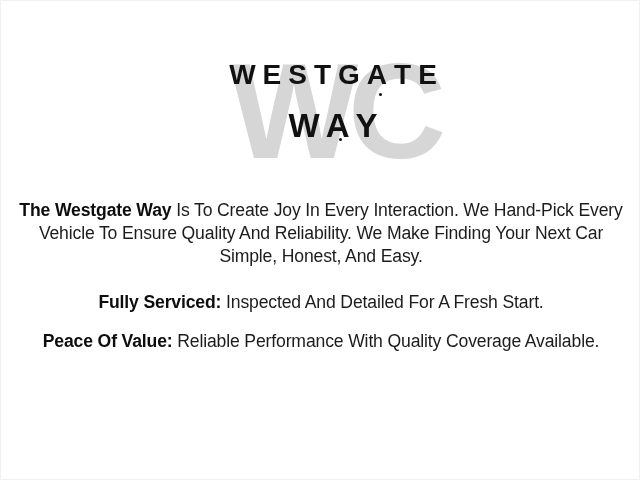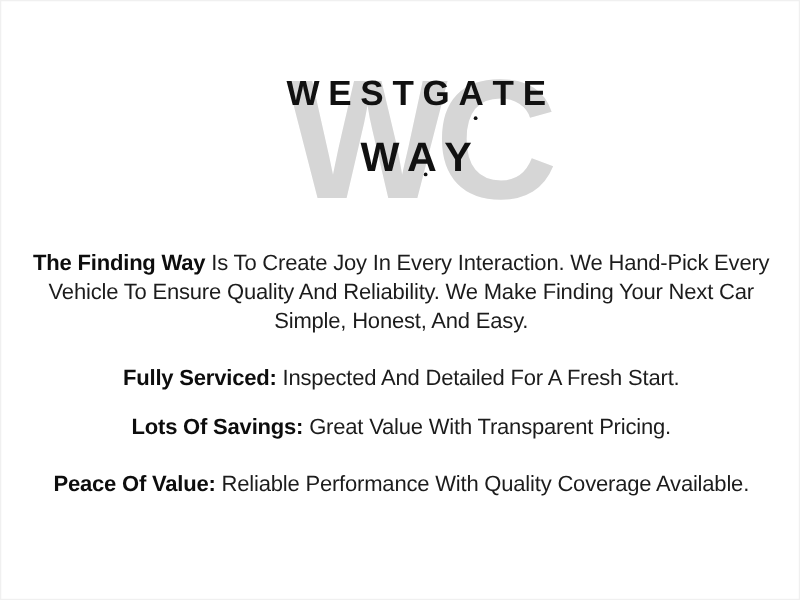--- a/index.html
+++ b/index.html
@@ -135,23 +135,22 @@
 
       <div id="logo-line-1"><span>WESTG</span><span class="dot-a">A</span><span>TE</span></div>
 
       <div id="logo-line-2"><span>W</span><span class="dot-a">A</span><span>Y</span></div>
 
     </div>
   </div>
 
   <div id="copy-block">
 
-    <p class="para" id="para-intro"><span class="lead">The Finding Way</span><span> Is To Create Joy In Every Interaction. We Hand-Pick Every Vehicle To Ensure Quality And Reliability. We Make Finding Your Next Car Simple, Honest, And Easy.</span></p>
+    <p class="para" id="para-intro"><span class="lead">The Westgate Way</span><span> Is To Create Joy In Every Interaction. We Hand-Pick Every Vehicle To Ensure Quality And Reliability. We Make Finding Your Next Car Simple, Honest, And Easy.</span></p>
 
     <p class="para" id="para-serviced"><span class="lead">Fully Serviced:</span><span> Inspected And Detailed For A Fresh Start.</span></p>
 
-    <p class="para" id="para-savings"><span class="lead">Lots Of Savings:</span><span> Great Value With Transparent Pricing.</span></p>
 
     <p class="para" id="para-peace"><span class="lead">Peace Of Value:</span><span> Reliable Performance With Quality Coverage Available.</span></p>
 
   </div>
 
 </div>
 
 </body></html>

